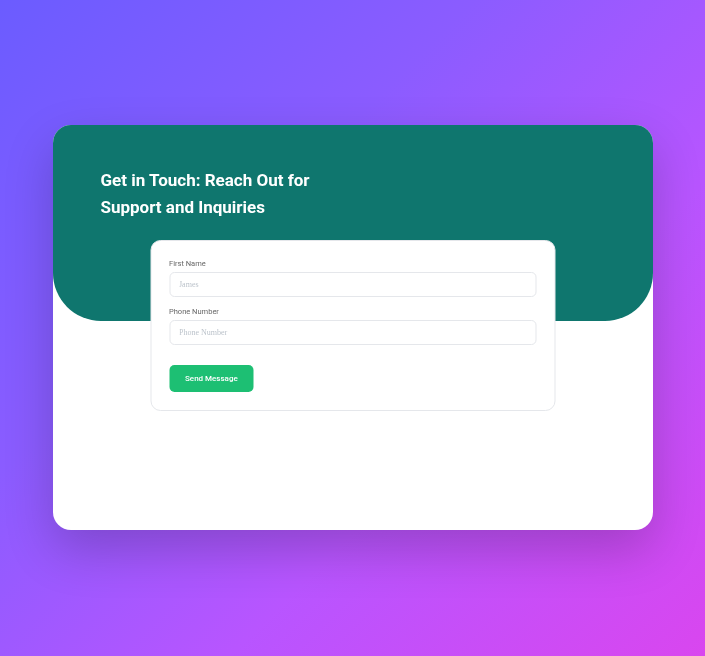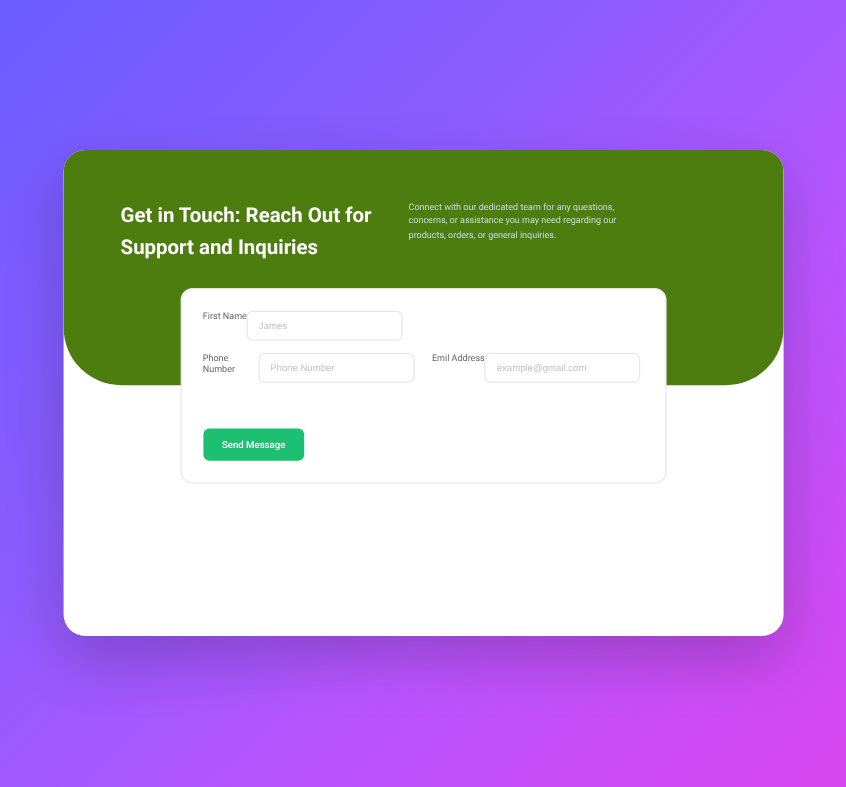--- a/index.html
+++ b/index.html
@@ -1,54 +1,49 @@
 <!DOCTYPE html>
 <html><head>
 <meta charset="utf-8">
 <style>
 *{margin:0;padding:0;box-sizing:border-box}
 body{font-family:-apple-system,BlinkMacSystemFont,"Segoe UI",Roboto,sans-serif;background:linear-gradient(135deg,#6B5CFF 0%,#8B5CFF 35%,#B855FF 65%,#D946EF 100%);width:705px;height:656px;display:flex;align-items:flex-start;justify-content:center;padding-top:125px}
 .card{background:#fff;border-radius:18px;width:600px;height:405px;overflow:hidden;position:relative;box-shadow:0 20px 50px rgba(0,0,0,0.2)}
-.hero{background:#4d7c0f;border-radius:0 0 48px 48px;padding:42px 46px 100px 48px;display:flex;gap:30px;align-items:flex-start}
+.hero{background:#0f766e;border-radius:0 0 48px 48px;padding:42px 46px 100px 48px;display:flex;gap:16px;align-items:flex-start}
 .hero-heading{color:#fff;font-size:17px;font-weight:700;line-height:1.6;flex:1;max-width:210px}
 .hero-text{color:#c5dde3;font-size:7.5px;line-height:1.5;flex:1;max-width:200px}
 .form-wrap{position:absolute;top:115px;left:50%;transform:translateX(-50%);background:#fff;border:1px solid #e5e7eb;border-radius:10px;width:405px;padding:18px}
 .row{display:flex;gap:15px;margin-bottom:10px}
-.field{flex:1;display:flex;flex-direction:row}
+.field{flex:1;display:flex;flex-direction:column}
 .field.full{width:100%}
 .label{font-size:7.5px;color:#666;margin-bottom:4px}
-.input{border:1px solid #e5e7eb;border-radius:5px;padding:7px 9px;font-size:8px;color:#333;outline:none;font-family:Liberation Sans, sans-serif}
+.input{border:1px solid #e5e7eb;border-radius:5px;padding:7px 9px;font-size:8px;color:#333;outline:none;font-family:Liberation Serif, serif}
 .input::placeholder{color:#bcc3cb}
 textarea.input{min-height:68px;resize:none}
-.btn{background:#1DBF73;color:#fff;border:none;border-radius:5px;padding:9px 16px;font-size:8px;font-weight:500;cursor:pointer;font-family:inherit;margin-top:18px}
+.btn{background:#1DBF73;color:#fff;border:none;border-radius:5px;padding:9px 16px;font-size:8px;font-weight:500;cursor:pointer;font-family:inherit;margin-top:0}
 </style>
 </head>
 <body>
 
 <div class="card">
   <div class="hero">
     <h1 class="hero-heading">Get in Touch: Reach Out for Support and Inquiries</h1>
-    <p class="hero-text">Connect with our dedicated team for any questions, concerns, or assistance you may need regarding our products, orders, or general inquiries.</p>
   </div>
   <div class="form-wrap">
     <div class="row">
       <div class="field">
         <label class="label">First Name</label>
         <input class="input" type="text" placeholder="James" style="">
       </div>
     </div>
     <div class="row">
       <div class="field">
         <label class="label">Phone Number</label>
         <input class="input" type="text" placeholder="Phone Number" style="">
       </div>
-      <div class="field">
-        <label class="label">Emil Address</label>
-        <input class="input" type="text" placeholder="example@gmail.com" style="">
-      </div>
     </div>
     <div class="row">
       <div class="field full">
       </div>
     </div>
     <button class="btn">Send Message</button>
   </div>
 </div>
 
 </body></html>

